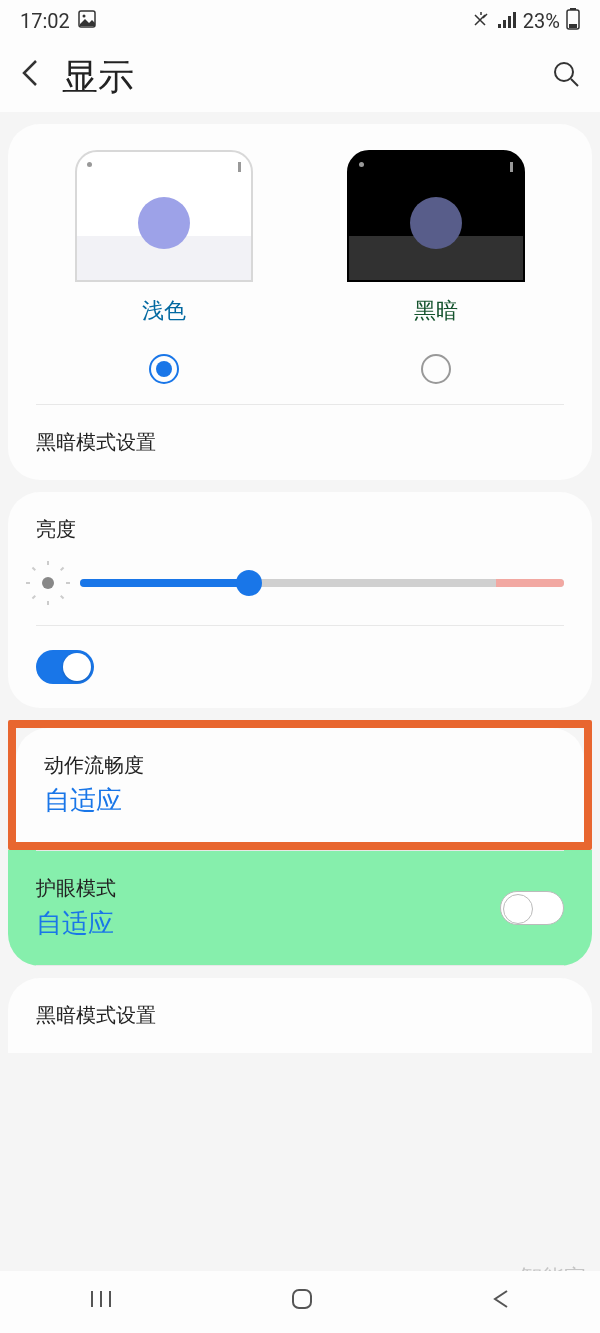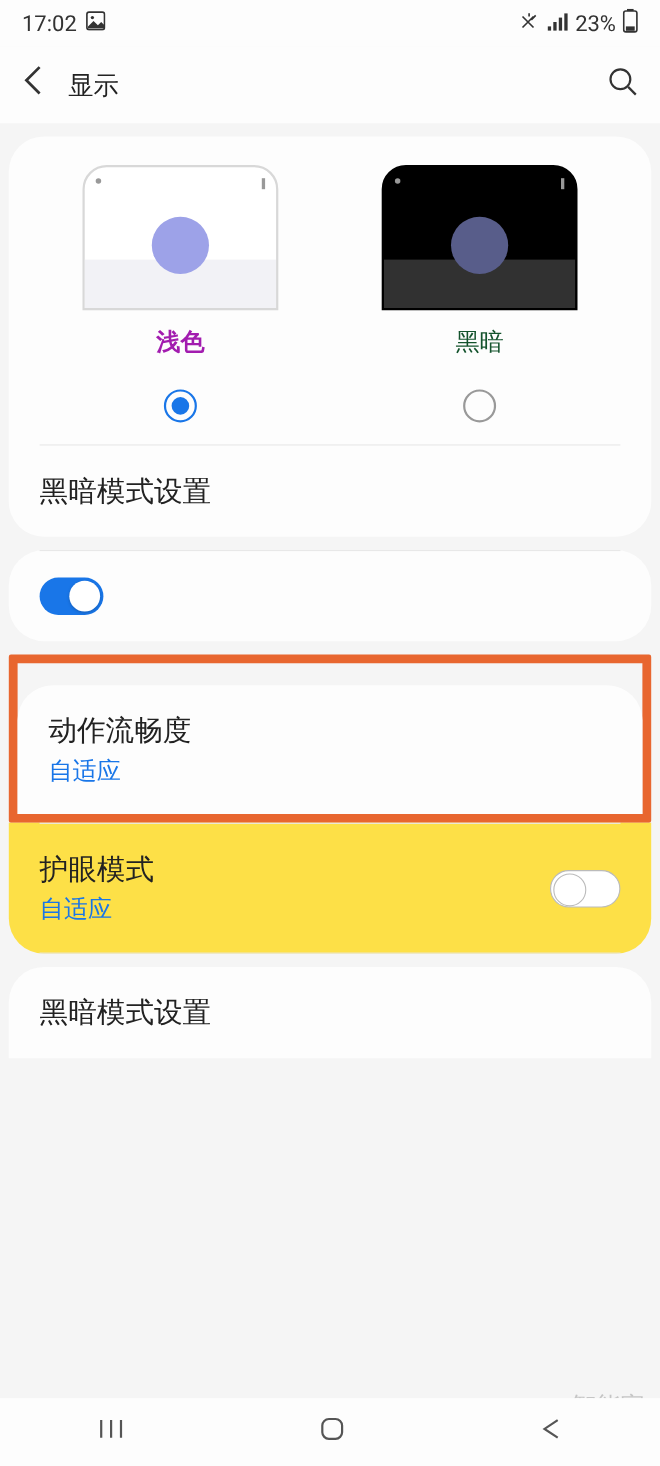--- a/index.html
+++ b/index.html
@@ -42,21 +42,21 @@
       display: flex;
       align-items: center;
       padding: 0 20px;
       gap: 22px;
     }
     .back-icon {
       font-size: 32px;
       color: #333;
     }
     .header-title {
-      font-size: 23px;
+      font-size: 36px;
       color: #222;
       flex: 1;
     }
     .search-icon {
       font-size: 26px;
       color: #333;
     }
     .card {
       background: #fdfdfd;
       margin: 12px 8px 0 8px;
@@ -124,21 +124,21 @@
       bottom: 0;
       left: 0;
       right: 0;
       height: 44px;
     }
     .preview-band.light { background: #f2f2f6; }
     .preview-band.dark { background: #313131; }
     .theme-label {
       font-size: 22px;
     }
-    .theme-label.active { color: #a21caf; font-weight: 700; }
+    .theme-label.active { color: #0369a1; font-weight: 400; }
     .theme-label.inactive { color: #14532d; }
     .radio {
       width: 30px;
       height: 30px;
       border: 2px solid #999;
       border-radius: 50%;
       display: flex;
       align-items: center;
       justify-content: center;
       margin-top: 14px;
@@ -158,25 +158,25 @@
       background: #e8e8e8;
       margin: 0 28px;
     }
     .row {
       padding: 24px 28px;
       display: flex;
       align-items: center;
       justify-content: space-between;
     }
     .row-title {
+      font-size: 20px;
+      color: #222;
+    }
+    .row-sub {
       font-size: 26px;
-      color: #222;
-    }
-    .row-sub {
-      font-size: 22px;
       color: #1976e8;
       margin-top: 4px;
     }
     .brightness-section {
       padding: 24px 28px 30px 28px;
     }
     .slider-row {
       display: flex;
       align-items: center;
       gap: 20px;
@@ -306,21 +306,21 @@
       font-weight: 300;
     }
     .watermark-sub {
       position: absolute;
       bottom: 24px;
       right: 14px;
       font-size: 14px;
       color: rgba(170,170,170,0.5);
     }
     .card2 {
-      background: #fde047;
+      background: #86efac;
       margin: 0 8px;
       border-radius: 0 0 32px 32px;
     }
     .card3 {
       background: #fdfdfd;
       margin: 12px 8px 0 8px;
       border-radius: 32px 32px 0 0;
     }
   </style>
 </head>
@@ -405,30 +405,51 @@
       <div class="radio"></div>
     </div>
   </div>
   <div class="divider"></div>
   <div class="row">
     <span class="row-title">黑暗模式设置</span>
   </div>
 </div>
 
 <div class="card">
+  <div class="brightness-section">
+    <span class="row-title">亮度</span>
+    <div class="slider-row">
+      <div class="sun-icon">
+        <div class="sun-core"></div>
+        <div class="sun-ray" style="transform:rotate(0deg) translateY(-10px)"></div>
+        <div class="sun-ray" style="transform:rotate(45deg) translateY(-10px)"></div>
+        <div class="sun-ray" style="transform:rotate(90deg) translateY(-10px)"></div>
+        <div class="sun-ray" style="transform:rotate(135deg) translateY(-10px)"></div>
+        <div class="sun-ray" style="transform:rotate(180deg) translateY(-10px)"></div>
+        <div class="sun-ray" style="transform:rotate(225deg) translateY(-10px)"></div>
+        <div class="sun-ray" style="transform:rotate(270deg) translateY(-10px)"></div>
+        <div class="sun-ray" style="transform:rotate(315deg) translateY(-10px)"></div>
+      </div>
+      <div class="slider-container">
+        <div class="slider-red"></div>
+        <div class="slider-fill"></div>
+        <div class="slider-thumb"></div>
+      </div>
+    </div>
+  </div>
   <div class="divider"></div>
   <div class="row">
     <div class="toggle on">
       <div class="toggle-knob"></div>
     </div>
   </div>
 </div>
 
 <div class="highlight-box">
-  <div class="card" style="border-radius:32px 32px 0 0;margin-top:20px;">
+  <div class="card" style="border-radius:32px 32px 0 0;">
     <div class="row">
       <div>
         <div class="row-title">动作流畅度</div>
         <div class="row-sub">自适应</div>
       </div>
     </div>
   </div>
 </div>
 
 <div class="card2">

